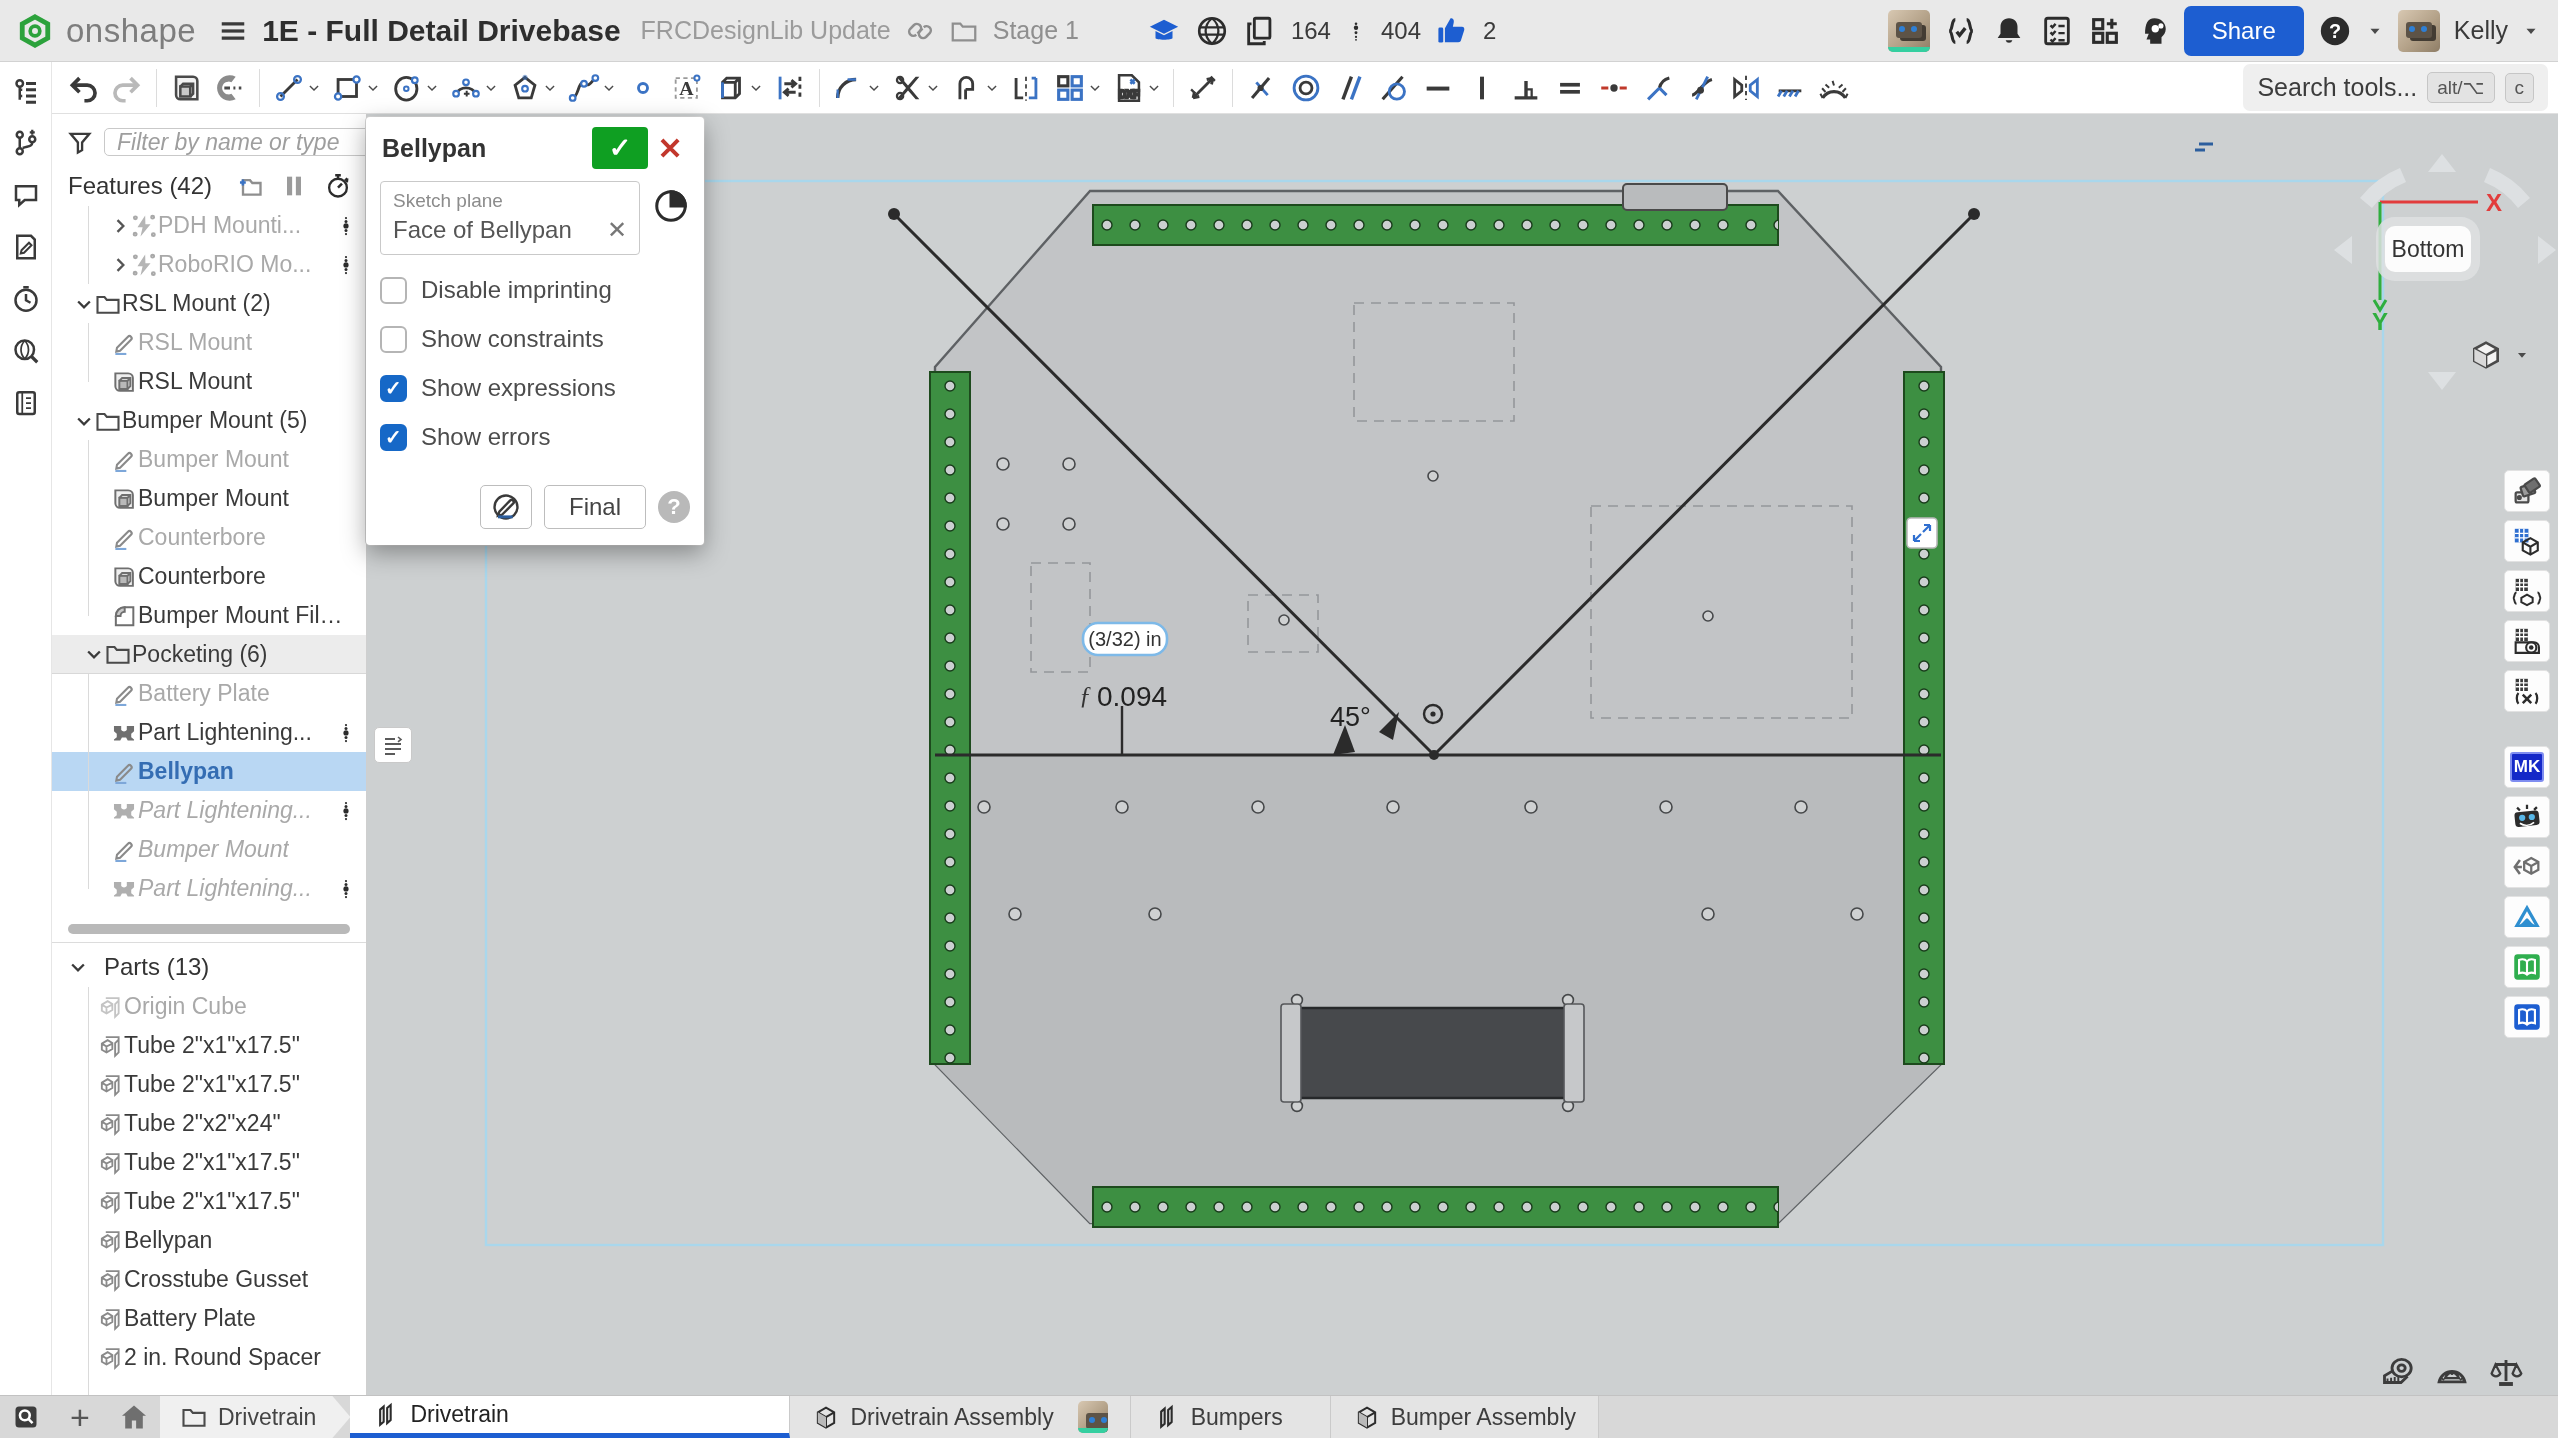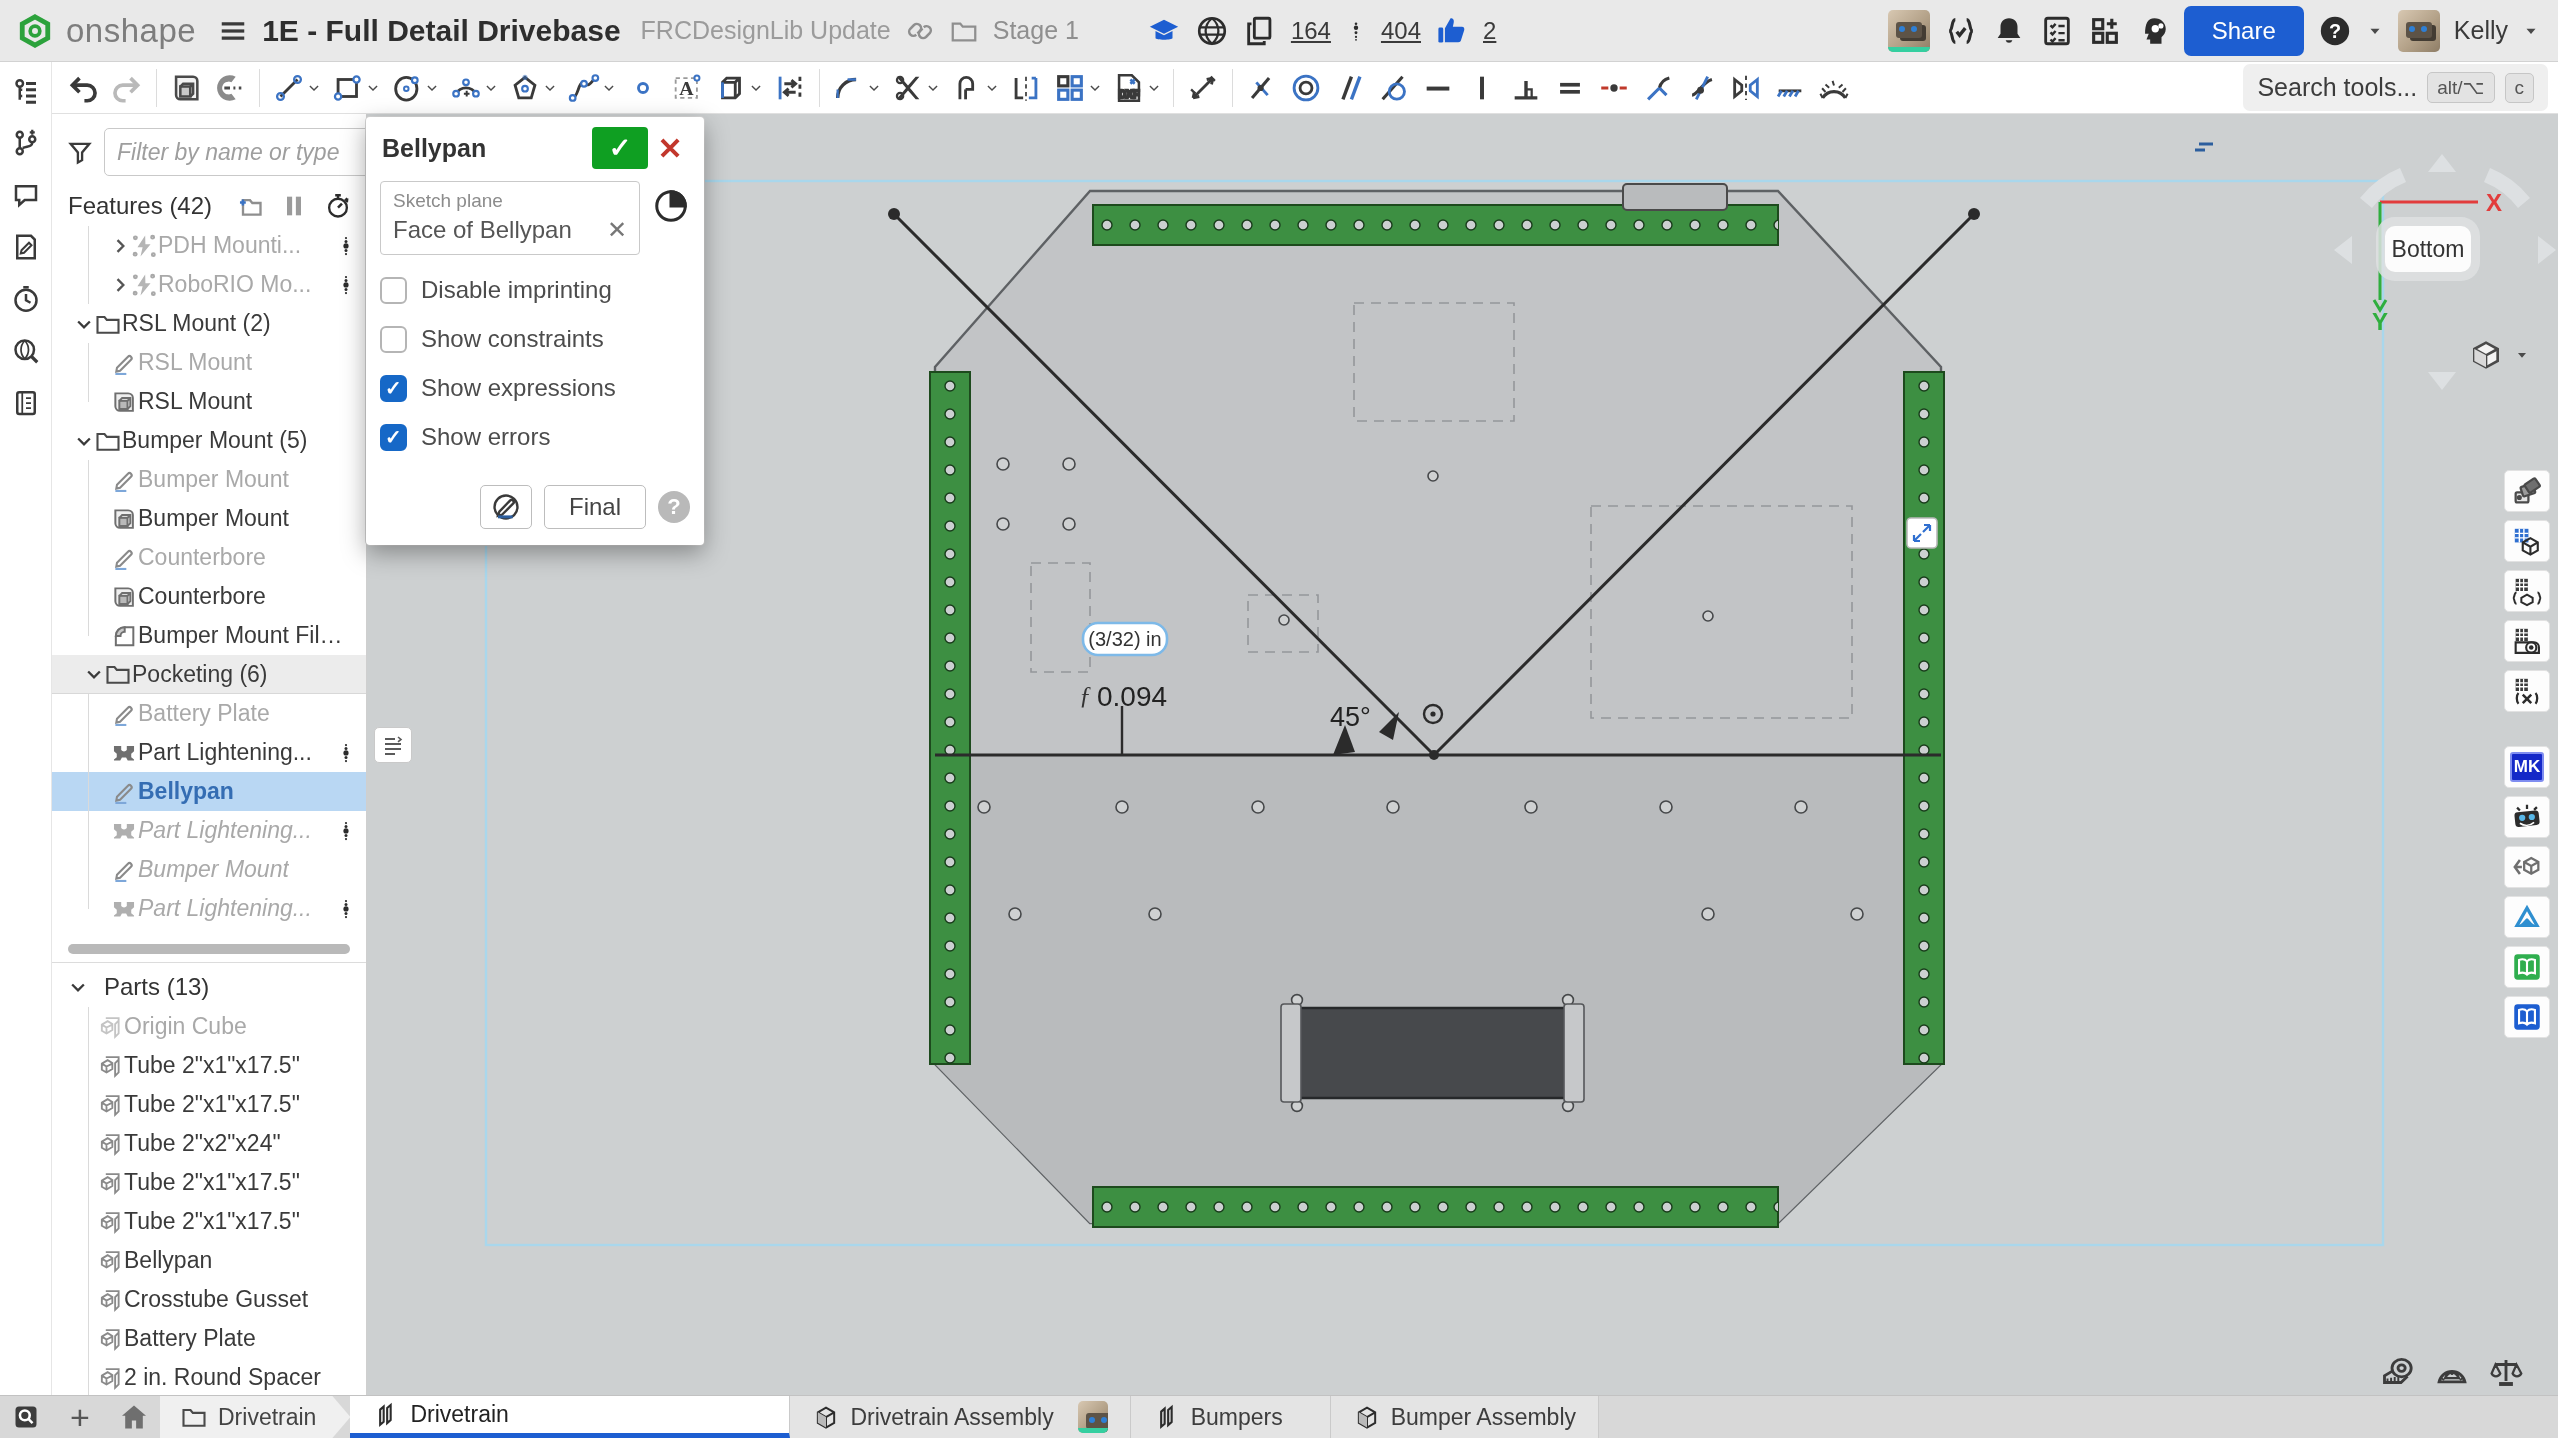--- a/index.html
+++ b/index.html
@@ -7,21 +7,21 @@
   body { font-family:"Liberation Sans", sans-serif; background:#cdd0d1; }
   .app { position:relative; width:2558px; height:1438px; }
 
   
   .topbar { position:absolute; left:0; top:0; width:2558px; height:62px; background:#e9e9e9;
             border-bottom:1px solid #d2d2d2; display:flex; align-items:center; padding:16px 18px; gap:14px; z-index:60; }
   .brand { font-size:33px; color:#7d7d7d; letter-spacing:.5px; margin-right:8px; }
   .doc-title { font-size:30px; font-weight:bold; color:#2e2e2e; white-space:nowrap; }
   .doc-sub { font-size:25px; color:#9b9b9b; margin-left:6px; white-space:nowrap; }
   .crumb { font-size:25px; color:#8f8f8f; }
-  .stat { font-size:24px; color:#3a3a3a;text-decoration:underline; }
+  .stat { font-size:24px; color:#3a3a3a; }
   .spacer { flex:1; }
   .share-btn { background:#1d5ed1; color:#fff; font-size:24px; border:none; border-radius:7px; padding:11px 28px; cursor:pointer; }
   .avatar { width:42px; height:42px; border-radius:5px; background:linear-gradient(135deg,#d8c8b2 0%,#b3a188 55%,#8e7d66 100%); position:relative; overflow:hidden; flex:none; }
   .avatar::after { content:""; position:absolute; left:8px; top:12px; width:26px; height:16px; background:#5d5347; border-radius:3px; box-shadow:4px 3px 0 #433c33; }
   .avatar.teal::before { content:""; position:absolute; left:0; bottom:0; width:100%; height:5px; background:#35cfa0; z-index:2; }
   .avatar i { position:absolute; left:11px; top:16px; width:6px; height:6px; border-radius:50%; background:#2f7fd4; box-shadow:12px 0 0 #2f7fd4; z-index:1; }
   .user-name { font-size:25px; color:#3a3a3a; }
   .ticon { width:34px; height:34px; flex:none; }
   .caret { font-size:18px; color:#4a4a4a; }
 
@@ -39,21 +39,21 @@
   
   .rail { position:absolute; left:0; top:62px; width:52px; bottom:43px; background:#fff; border-right:1px solid #e6e6e6;
           display:flex; flex-direction:column; align-items:center; padding-top:14px; gap:22px; z-index:41; }
   .rail svg { width:30px; height:30px; }
 
   
   .panel { position:absolute; left:52px; top:114px; width:315px; bottom:43px; background:#fff;
            border-right:1px solid #cfcfcf; overflow:hidden; z-index:30; }
   .filter-row { display:flex; align-items:center; gap:10px; padding:14px 12px 10px 14px; }
   .filter-row svg { width:28px; height:28px; flex:none; }
-  .filter-input { flex:1; height:48px; border:1px solid #c9c9c9; border-radius:5px; font-style:italic;
+  .filter-input { flex:1; height:28px; border:1px solid #c9c9c9; border-radius:5px; font-style:italic;
                   font-size:23px; color:#444; padding:0 12px; outline:none; font-family:"Liberation Sans",sans-serif; }
   .filter-input::placeholder { color:#9e9e9e; }
   .list-head { display:flex; align-items:center; padding:6px 14px 6px 16px; gap:16px; }
   .list-head .hlabel { font-size:24px; color:#333; flex:1; }
   .list-head svg { width:28px; height:28px; }
   .trow { position:relative; display:flex; align-items:center; height:39px; font-size:23px; color:#3a3a3a;
           padding-left:22px; cursor:pointer; white-space:nowrap; }
   .trow .car { width:20px; height:20px; flex:none; }
   .trow .ic { width:28px; height:28px; flex:none; }
   .trow .lbl { overflow:hidden; text-overflow:ellipsis; max-width:205px; }

